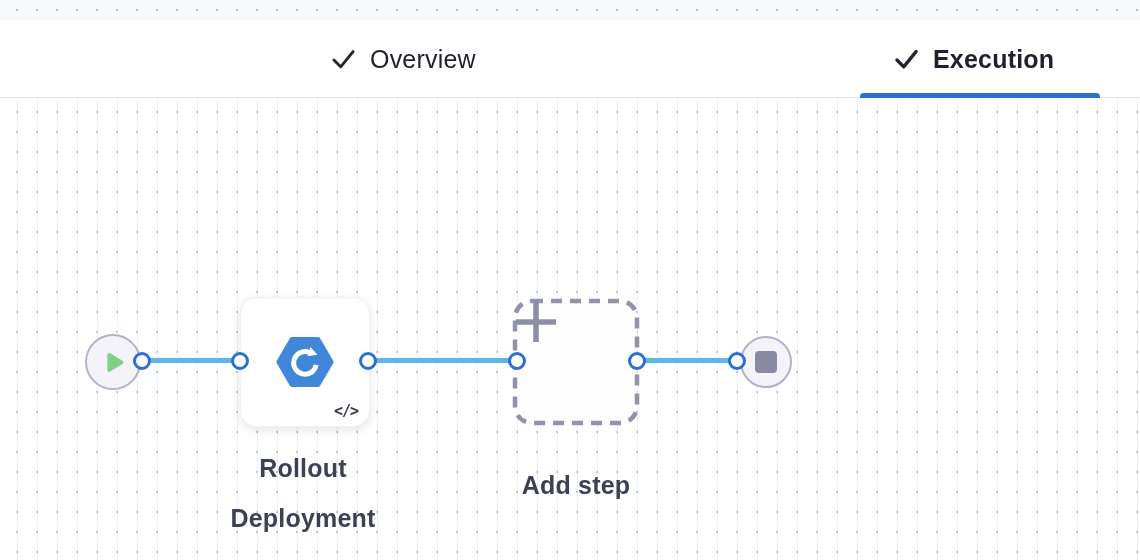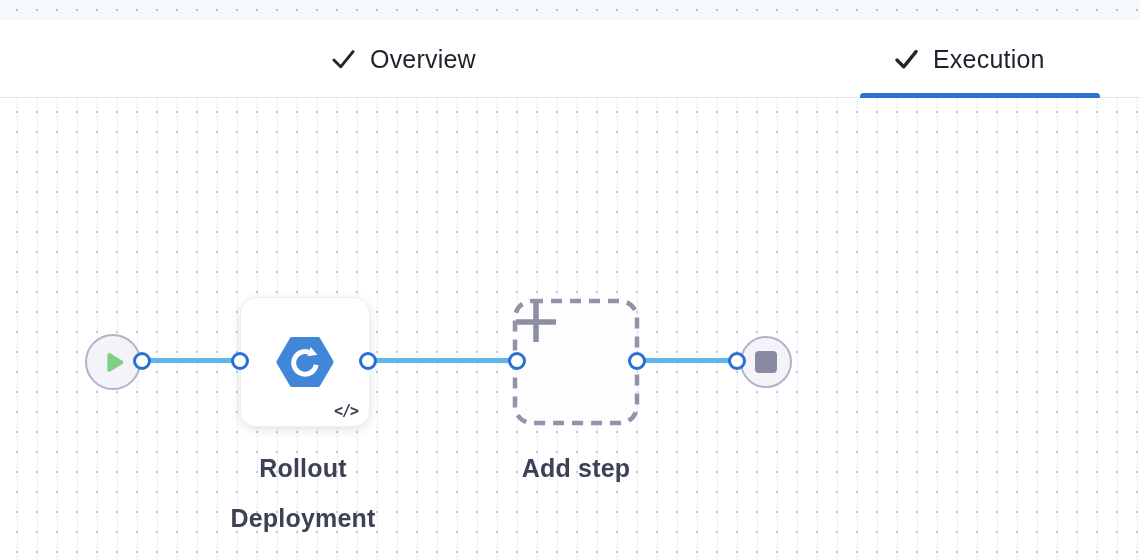--- a/index.html
+++ b/index.html
@@ -33,21 +33,21 @@
     border-bottom:1px solid #e5e6ea;
   }
   .tab{
     position:absolute;top:0;height:78px;
     display:flex;align-items:center;gap:13px;
     cursor:pointer;white-space:nowrap;
   }
   .tab-label{
     font-size:25px;font-weight:500;color:var(--tab-text);letter-spacing:.2px;
   }
-  .tab.active .tab-label{font-weight:400;}
+  .tab.active .tab-label{font-weight:700;}
   .tab-check{width:27px;height:27px;flex:0 0 auto;}
   .tab-underline{
     position:absolute;left:860px;bottom:-3px;width:240px;height:7px;
     border-radius:4px;background:var(--accent);
   }
   
   .canvas{
     position:absolute;left:0;top:98px;width:1140px;height:462px;
     background-color:#ffffff;
     background-image:
@@ -103,21 +103,21 @@
     display:flex;align-items:center;justify-content:center;
   }
   
   .node-label{
     width:200px;text-align:center;
     font-size:25px;line-height:50px;color:var(--label-color);
     letter-spacing:.2px;
     font-weight:bold;
   }
   .label-rollout{left:203px;top:345px;}
-  .label-addstep{left:476px;top:345px;}
+  .label-addstep{left:476px;top:362px;}
 </style>
 </head>
 <body>
 
 <div class="top-strip"></div>
 
 <div class="tabbar">
 
 
   <div class="tab" style="left:330px">

